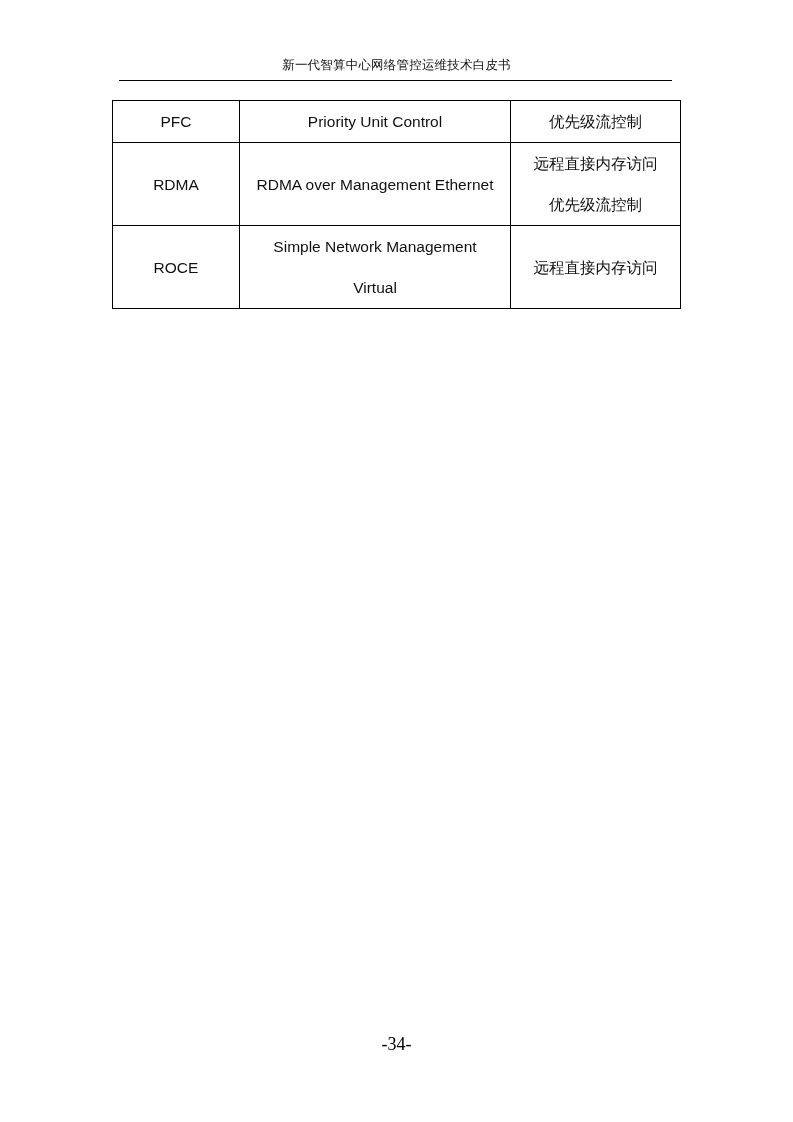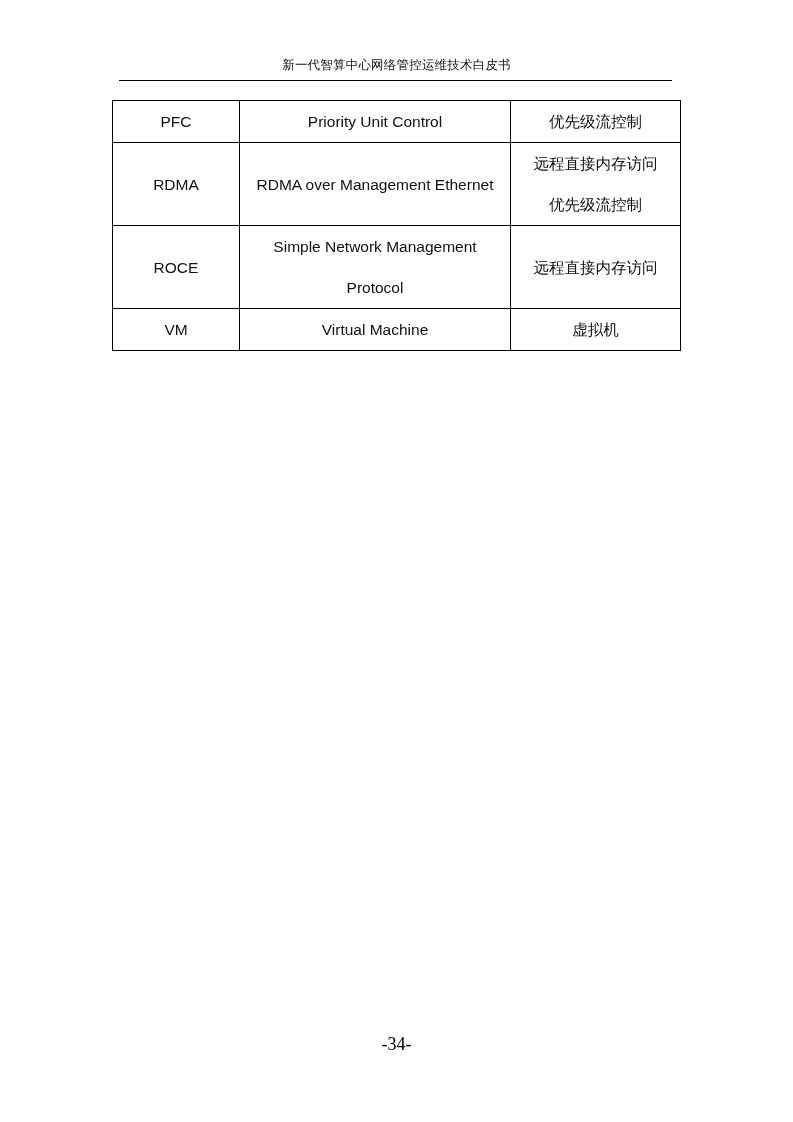--- a/index.html
+++ b/index.html
@@ -50,33 +50,22 @@
         <span class="line">远程直接内存访问</span>
         <span class="line">优先级流控制</span>
       </td>
     </tr>
     <tr>
       <td class="c1">
           <span class="line">ROCE</span>
         </td>
       <td class="c2">
         <span class="line">Simple Network Management</span>
-        <span class="line">Protocol</span>
+        <span class="line">Virtual</span>
       </td>
       <td class="c3">
           <span class="line">远程直接内存访问</span>
-        </td>
-    </tr>
-    <tr>
-      <td class="c1">
-          <span class="line">VM</span>
-        </td>
-      <td class="c2">
-          <span class="line">Virtual Machine</span>
-        </td>
-      <td class="c3">
-          <span class="line">虚拟机</span>
         </td>
     </tr>
   </tbody>
 </table>
 
 <div class="page-number">-34-</div>
 
 </body></html>

